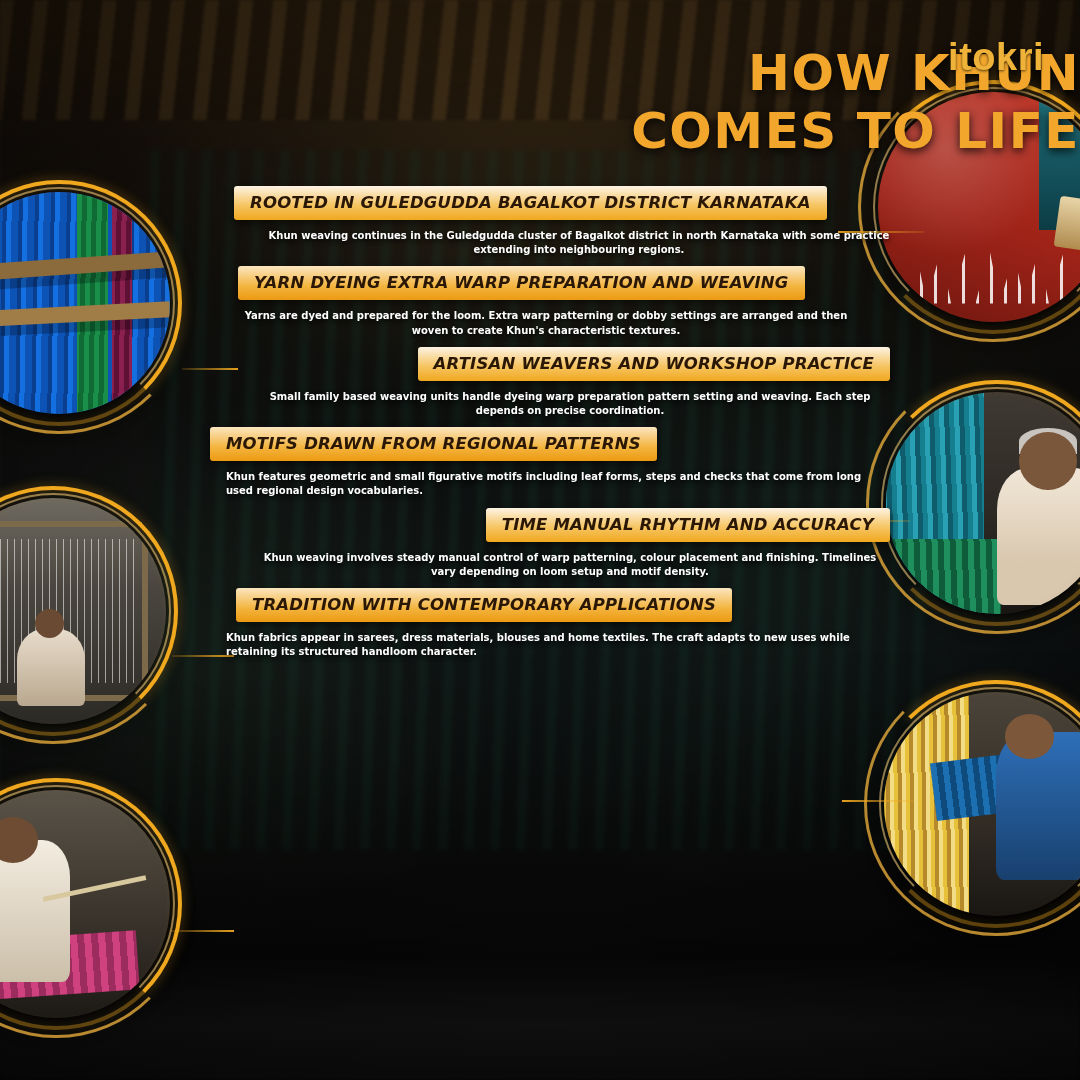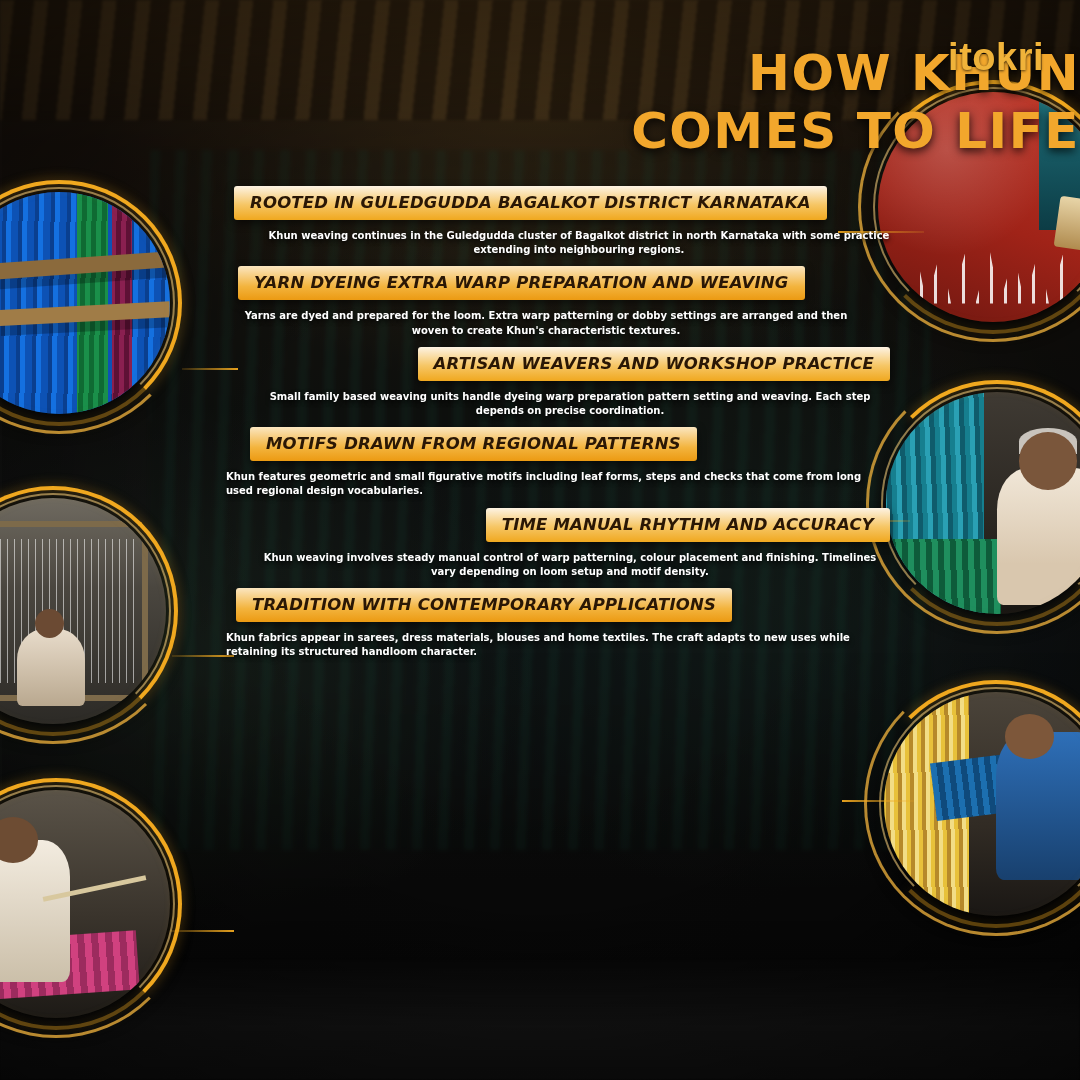--- a/index.html
+++ b/index.html
@@ -112,21 +112,21 @@
     text-shadow: 0 2px 5px rgba(0,0,0,.9);
     max-width: 640px;
   }
 
   .s1 .pill { margin-left: 44px; }
   .s1 .body { margin-left: 78px; text-align:center; }
   .s2 .pill { margin-left: 48px; }
   .s2 .body { margin-left: 36px; text-align:center; }
   .s3 { text-align: right; }
   .s3 .body { margin-left: auto; text-align: center; }
-  .s4 .pill { margin-left: 60px; }
+  .s4 .pill { margin-left: 20px; }
   .s4 .body { margin-left: 36px; text-align:left; }
   .s5 { text-align: right; }
   .s5 .body { margin-left:auto; text-align:center; }
   .s6 .pill { margin-left: 46px; }
   .s6 .body { margin-left: 36px; text-align:left; }
 
   
   .conn {
     position:absolute; height:2px;
     background: linear-gradient(90deg, rgba(240,168,31,.95), rgba(240,168,31,.15));

